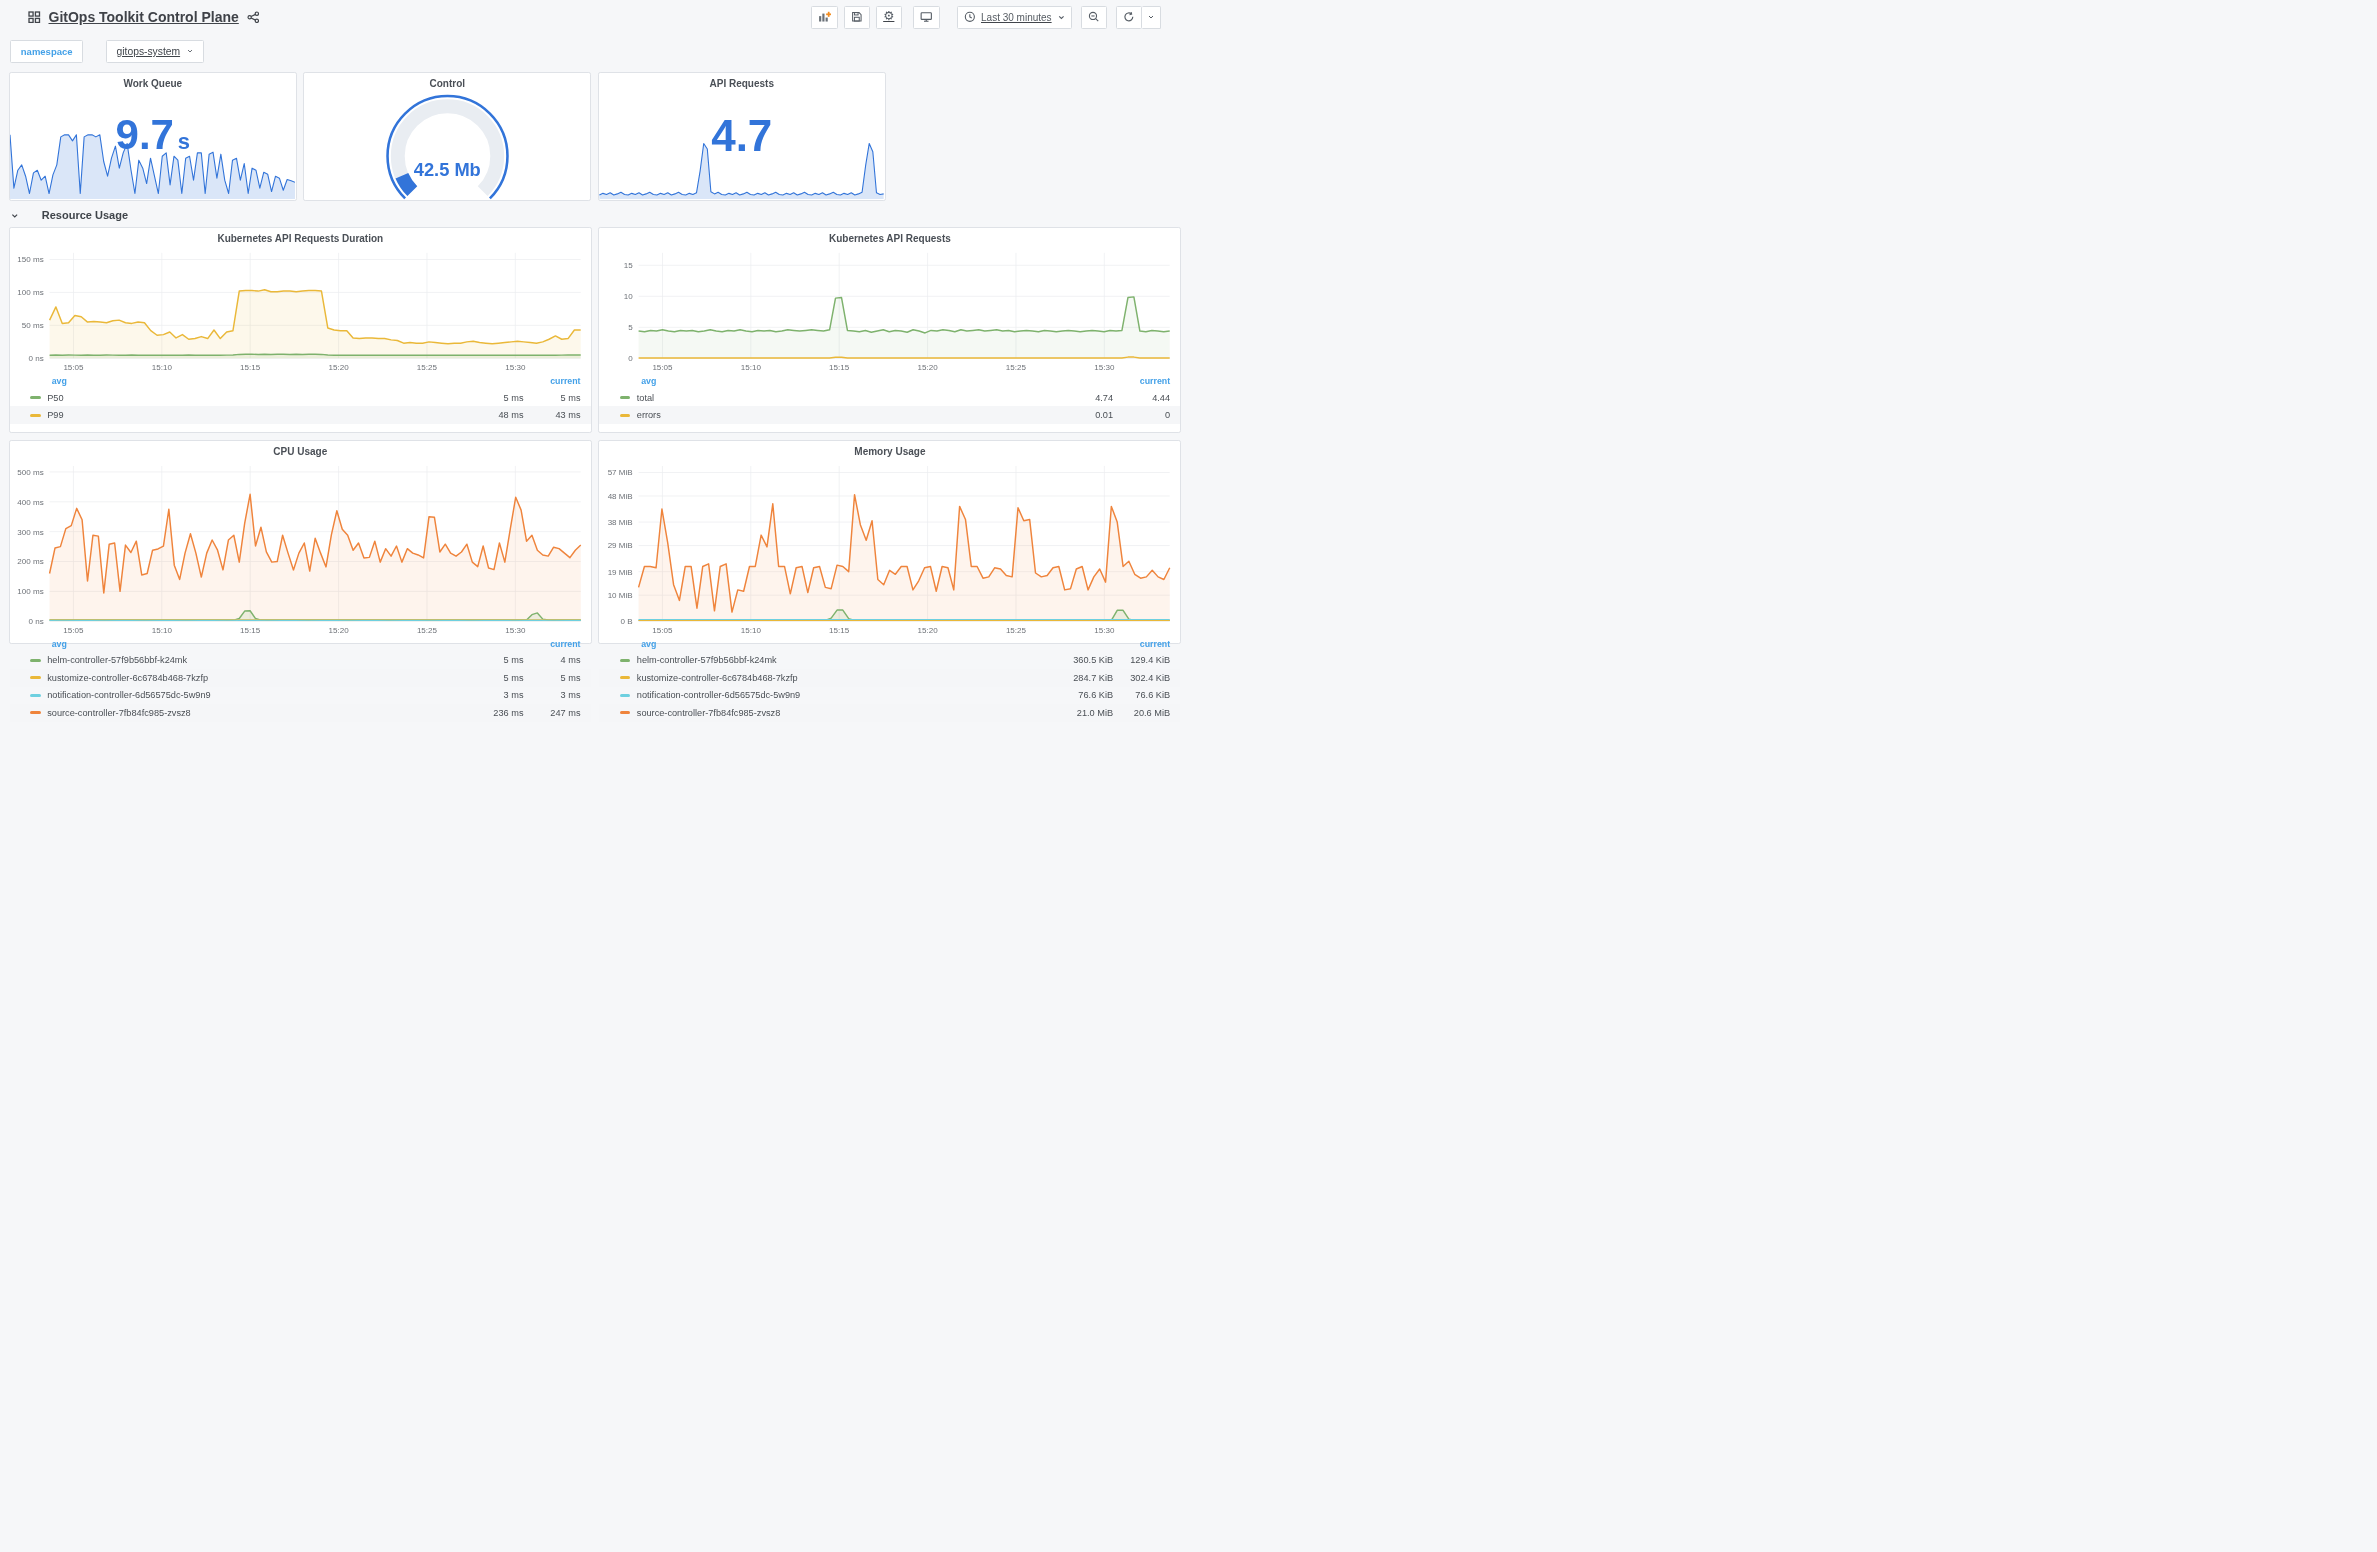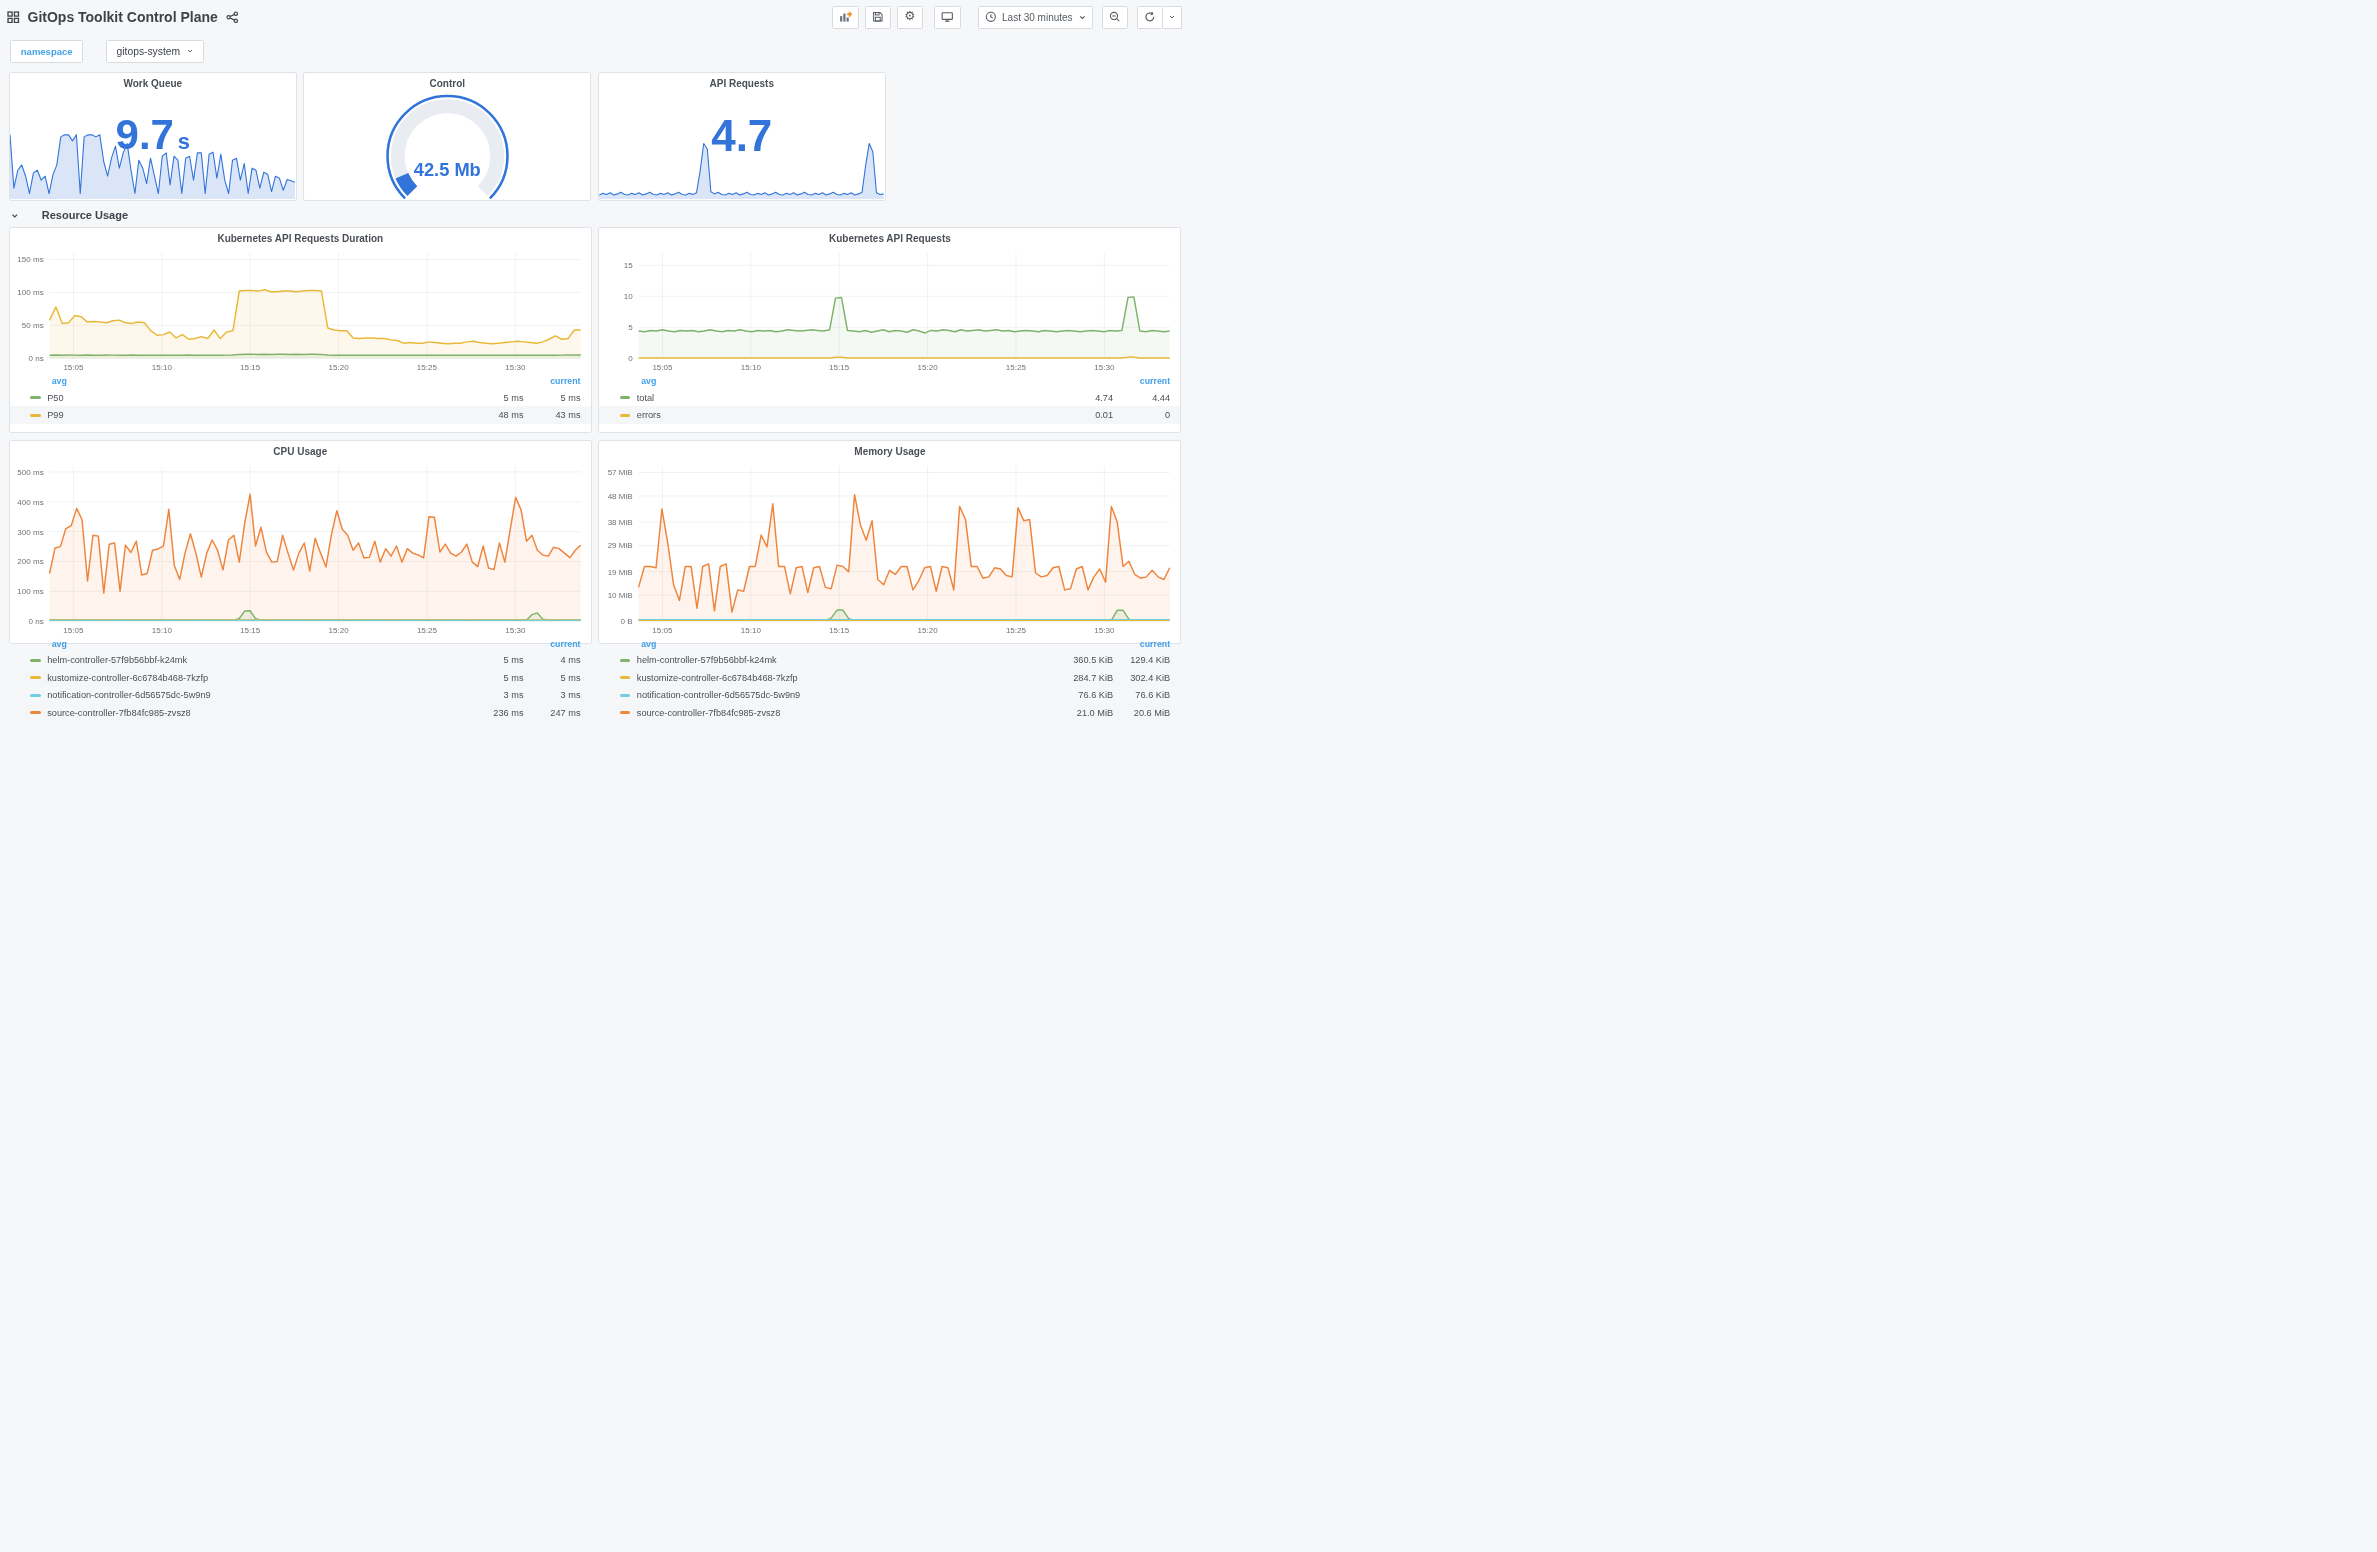--- a/index.html
+++ b/index.html
@@ -5,41 +5,41 @@
   * { box-sizing: border-box; margin: 0; padding: 0; }
   body {
     width: 1189px; height: 776px; overflow: hidden;
     background: #F6F7F9;
     font-family: "Liberation Sans", sans-serif;
     color: #41454B;
   }
   svg text { font-family: "Liberation Sans", sans-serif; }
 
   
-  .navbar { height: 34px; display: flex; align-items: center; justify-content: space-between; padding: 0 7px; }
+  .navbar { height: 34px; display: flex; align-items: center; justify-content: space-between; padding: 0 28px; text-decoration: underline; }
   .nav-left { display: flex; align-items: center; gap: 8px; }
   .dash-title { font-size: 14px; font-weight: 600; color: #3F4248; }
   .icon { display: inline-flex; align-items: center; justify-content: center; color: #5A6066; }
   .toolbar { display: flex; align-items: center; }
   .tbtn {
     height: 23px; min-width: 26px; padding: 0 5.9px;
     background: #fff; border: 0.7px solid #D8DCE1; border-radius: 1.5px;
     display: inline-flex; align-items: center; justify-content: center; gap: 5.1px;
     color: #555B62; font-size: 10px; cursor: pointer;
   }
   .sp8 { width: 5.9px; } .sp16 { width: 11.7px; } .sp24 { width: 17.6px; } .sp12 { width: 8.8px; }
   .btn-group { display: inline-flex; }
   .btn-group .tbtn + .tbtn { border-left: none; }
 
   
   .submenu { display: flex; align-items: center; gap: 23px; padding: 5.9px 10.3px 8.8px; }
   .chip { height: 23px; background: #fff; border: 0.7px solid #D8DCE1; border-radius: 1.5px;
           display: inline-flex; align-items: center; padding: 0 9.5px; }
   .chip-label { color: #44A1E8; font-weight: 700; font-size: 9.5px; }
-  .chip-value { color: #3F444A; font-size: 10.3px; gap: 5.9px; cursor: pointer; }
+  .chip-value { color: #3F444A; font-size: 10.3px; gap: 5.9px; cursor: pointer; text-decoration: underline; }
 
   
   .panel { background: #fff; border: 0.7px solid #DFE2E7; border-radius: 2.2px; position: relative; }
   .panel-title { text-align: center; font-size: 10px; font-weight: 600; color: #4A4F56;
                  padding-top: 5.1px; height: 19px; cursor: pointer; }
 
   .stat-grid { display: grid; grid-template-columns: repeat(4, 1fr); gap: 6.6px; margin: 0 8.8px; }
   .stat-panel { height: 129px; overflow: hidden; }
   .stat-value-wrap { position: absolute; left: 0; right: 0; text-align: center; color: #3274D9; font-weight: 600; }
   .v-controllers { top: 37px; font-size: 73px; line-height: 73px; }

